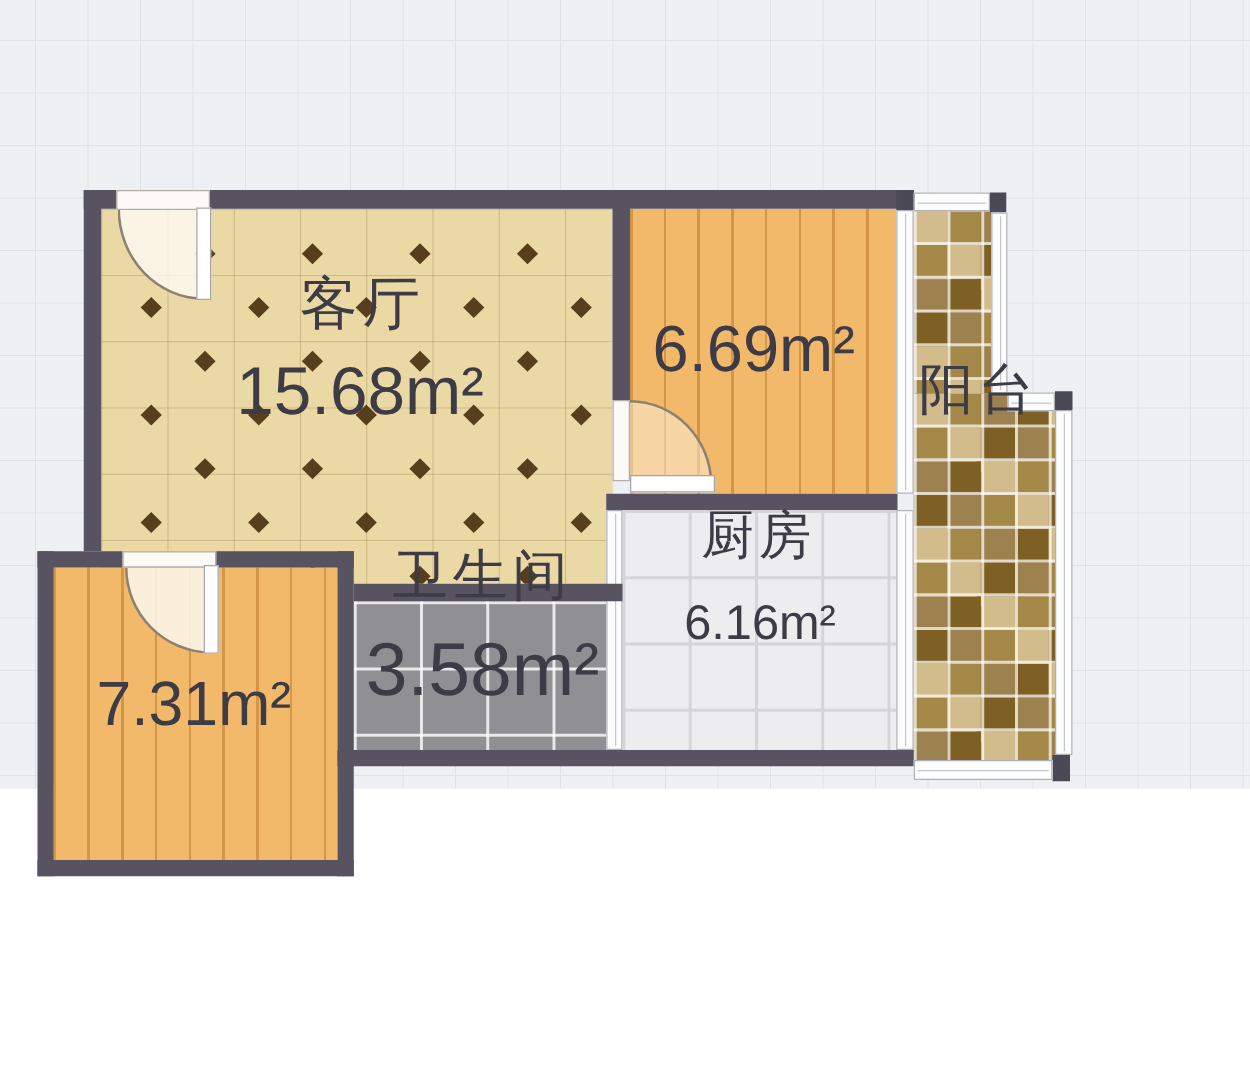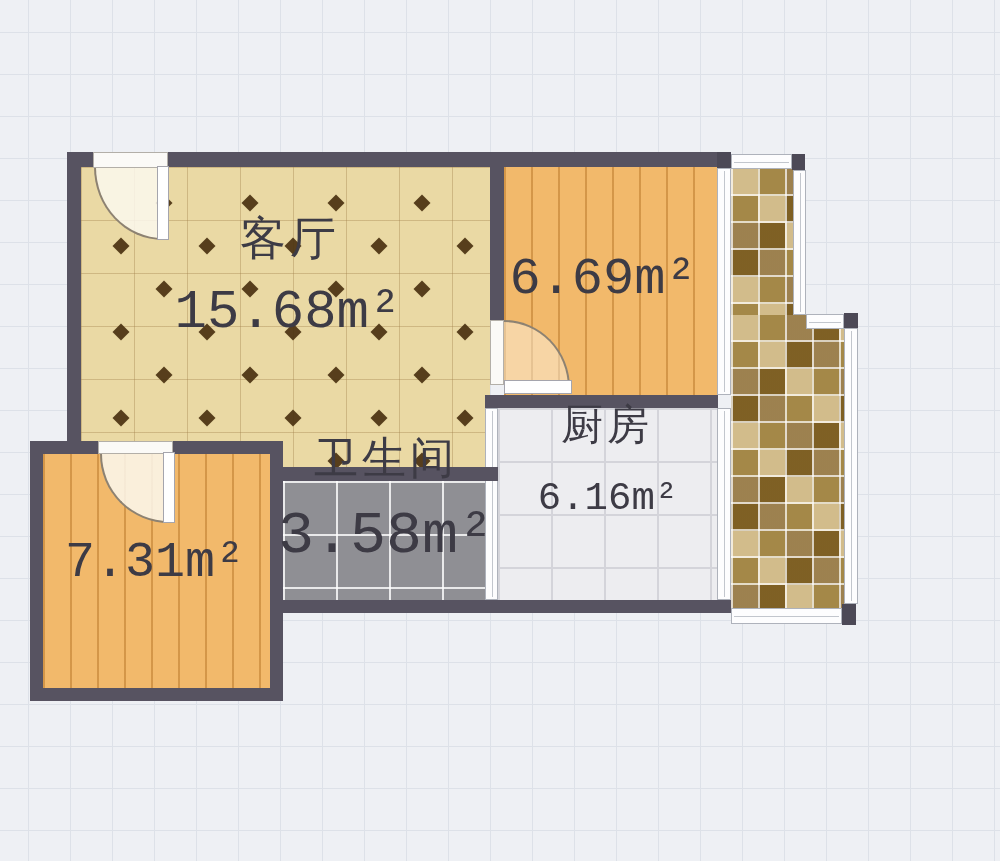--- a/index.html
+++ b/index.html
@@ -1,28 +1,27 @@
 <!DOCTYPE html>
 <html style="--background: #eef0f4; --wall: #575361; --living-floor: #ead9a4; --bedroom-floor: #f2b96b; --bathroom-floor: #8f8f94; --kitchen-floor: #ededf0; --balcony-tile-dark: #9a7a33; --balcony-tile-light: #cdb47e;"><head>
 <meta charset="utf-8">
 <style>
   html,body{margin:0;padding:0;}
   body{
     width:1000px;height:861px;overflow:hidden;
     font-family:"Liberation Sans","DejaVu Sans",sans-serif;
   }
   .plan{
-    position:relative;width:1000px;height:861px;
+    position:relative;width:1000px;height:631px;
     background-color:var(--background,#eef0f4);
     background-image:
       linear-gradient(to right, #dde1e8 1px, transparent 1px),
       linear-gradient(to bottom, #dde1e8 1px, transparent 1px);
     background-size:42px 42px;
     background-position:28px 32px;
-    font-family:Liberation Mono, monospace;
   }
   .abs{position:absolute;box-sizing:border-box;}
   .wall{background:var(--wall,#575361);}
   .post{background:#4c4956;}
   
   .floor-living{
     background-color:var(--living-floor,#ead9a4);
     background-image:
       linear-gradient(to right, rgba(161,130,74,.38) 1px, transparent 1px),
       linear-gradient(to bottom, rgba(161,130,74,.38) 1px, transparent 1px);
@@ -155,20 +154,21 @@
   <div class="abs door-frame" style="left:98px;top:441px;width:75px;height:13px;"></div>
   <div class="abs door-leaf" style="left:163px;top:452px;width:12px;height:71px;"></div>
   <div class="abs door-frame" style="left:490px;top:320px;width:14px;height:65px;"></div>
   <div class="abs door-leaf" style="left:504px;top:380px;width:68px;height:14px;"></div>
 
   <div class="lbl lbl-name" style="left:290px;top:242px;font-size:46px;">客厅</div>
   <div class="lbl" style="left:288px;top:313px;font-size:54px;">15.68m²</div>
 
   <div class="lbl" style="left:603px;top:280px;font-size:52px;">6.69m²</div>
 
+  <div class="lbl lbl-name" style="left:783px;top:312px;font-size:44px;">阳台</div>
 
   <div class="lbl lbl-name" style="left:607px;top:428px;font-size:42px;">厨房</div>
   <div class="lbl" style="left:608px;top:499px;font-size:39px;">6.16m²</div>
 
   <div class="lbl lbl-name" style="left:386px;top:461px;font-size:44px;">卫生间</div>
   <div class="lbl" style="left:386px;top:536px;font-size:60px;">3.58m²</div>
 
   <div class="lbl" style="left:155px;top:563px;font-size:50px;">7.31m²</div>
 
 </div>

